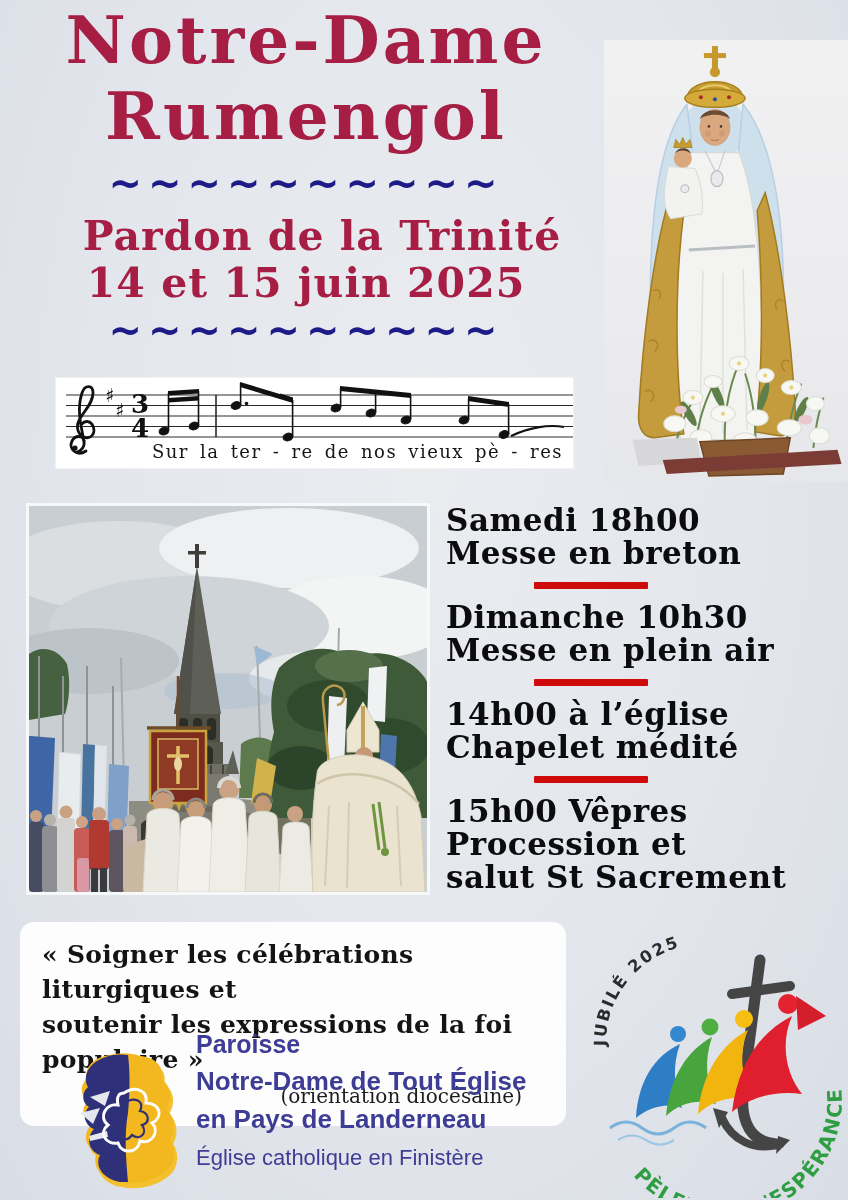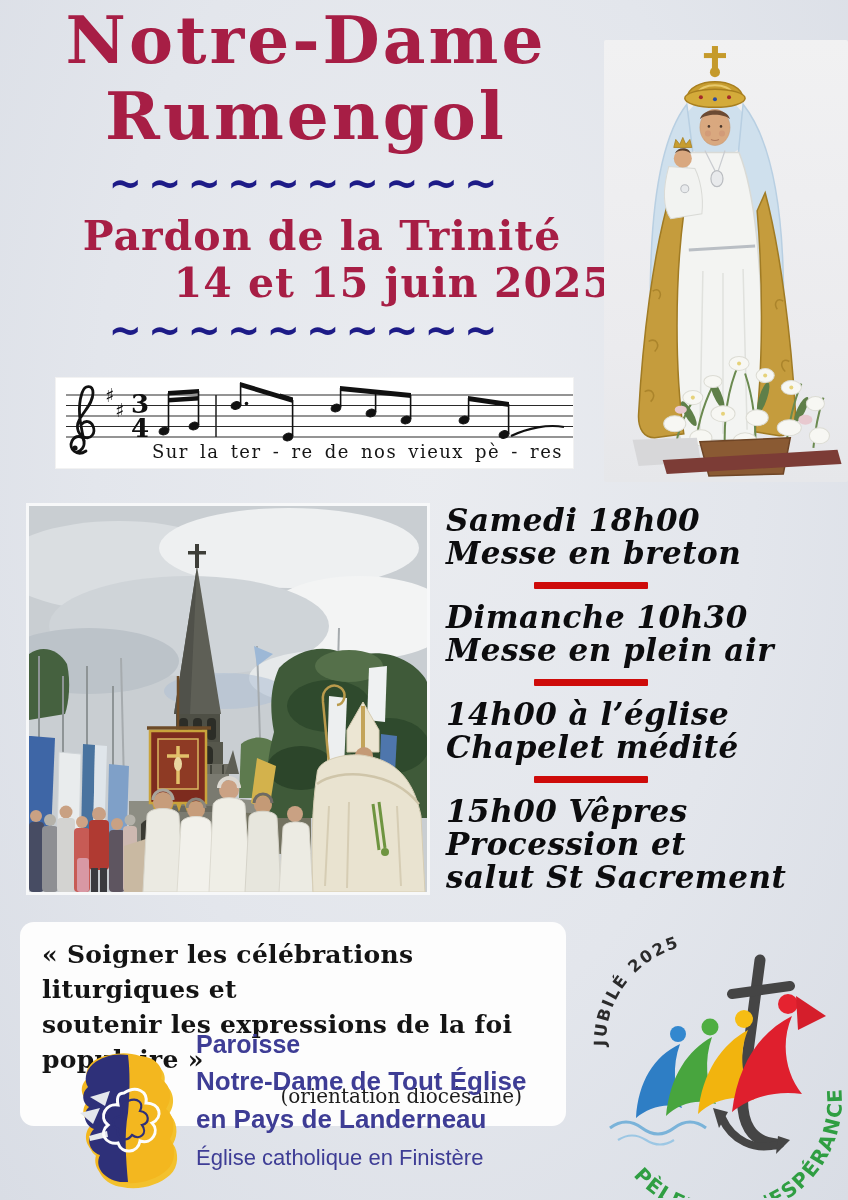--- a/index.html
+++ b/index.html
@@ -12,30 +12,30 @@
   }
   .abs{position:absolute;}
   
   .title-wrap{left:0;top:2px;width:612px;text-align:center;color:#a71e45;}
   .title-line{font-weight:700;font-size:66px;line-height:76px;letter-spacing:3px;}
   .sep{left:0;width:612px;text-align:center;color:#1d1b87;font-weight:700;
        font-size:40px;letter-spacing:6px;line-height:30px;font-family:"DejaVu Sans",sans-serif;}
   .sep1{top:168px;} .sep2{top:315px;}
   .subtitle{left:0;width:612px;text-align:center;color:#a71e45;font-weight:700;
             font-size:41px;line-height:47px;letter-spacing:1px;}
-  .subtitle1{top:213px;padding-left:16px;} .subtitle2{top:260px;text-align:right;}
+  .subtitle1{top:213px;padding-left:16px;} .subtitle2{top:260px;}
   
   .score{left:56px;top:378px;width:517px;height:90px;background:#ffffff;box-shadow:0 0 0 1px #f2f2f2;}
   
   .statue{left:604px;top:40px;width:244px;height:442px;
           background:linear-gradient(180deg,#f1f1f2 0%,#ebebee 70%,#e6e7ea 100%);border-radius:2px;}
   
   .photo{left:26px;top:503px;width:398px;height:386px;border:3px solid #f7f8f9;}
   
-  .schedule{left:446px;top:504px;width:396px;color:#0c0c0e;font-style:italic;}
+  .schedule{left:446px;top:504px;width:396px;color:#0c0c0e;}
   .sch-line{font-weight:700;font-size:31px;line-height:33px;letter-spacing:0.5px;white-space:nowrap;}
   .red-divider{width:114px;height:7px;background:#ce0b0a;margin:12px 0 12px 88px;border-radius:1px;}
   
   .quote{left:20px;top:922px;width:546px;background:#fdfdfd;border-radius:14px;
          padding:15px 18px 18px 22px;box-sizing:border-box;color:#141414;}
   .quote-line{font-weight:700;font-size:25px;line-height:35px;letter-spacing:0.3px;}
   .quote-attr{font-size:20px;font-weight:400;text-align:right;margin:7px 26px 0 0;color:#1d1d1d;}
   
   .parish-text{left:196px;top:1026px;width:400px;color:#3e3d95;font-family:"Liberation Sans",sans-serif;}
   .parish-l1{font-size:25px;font-weight:700;line-height:36px;}

